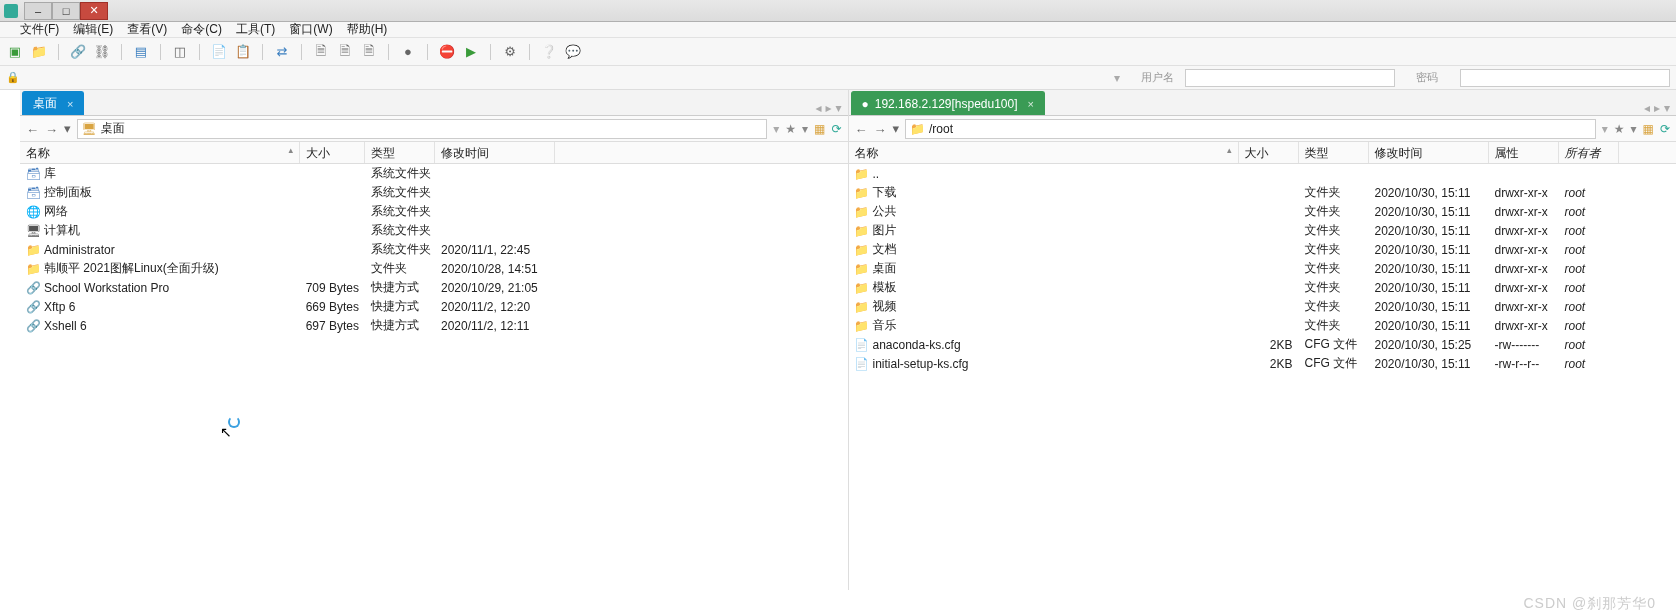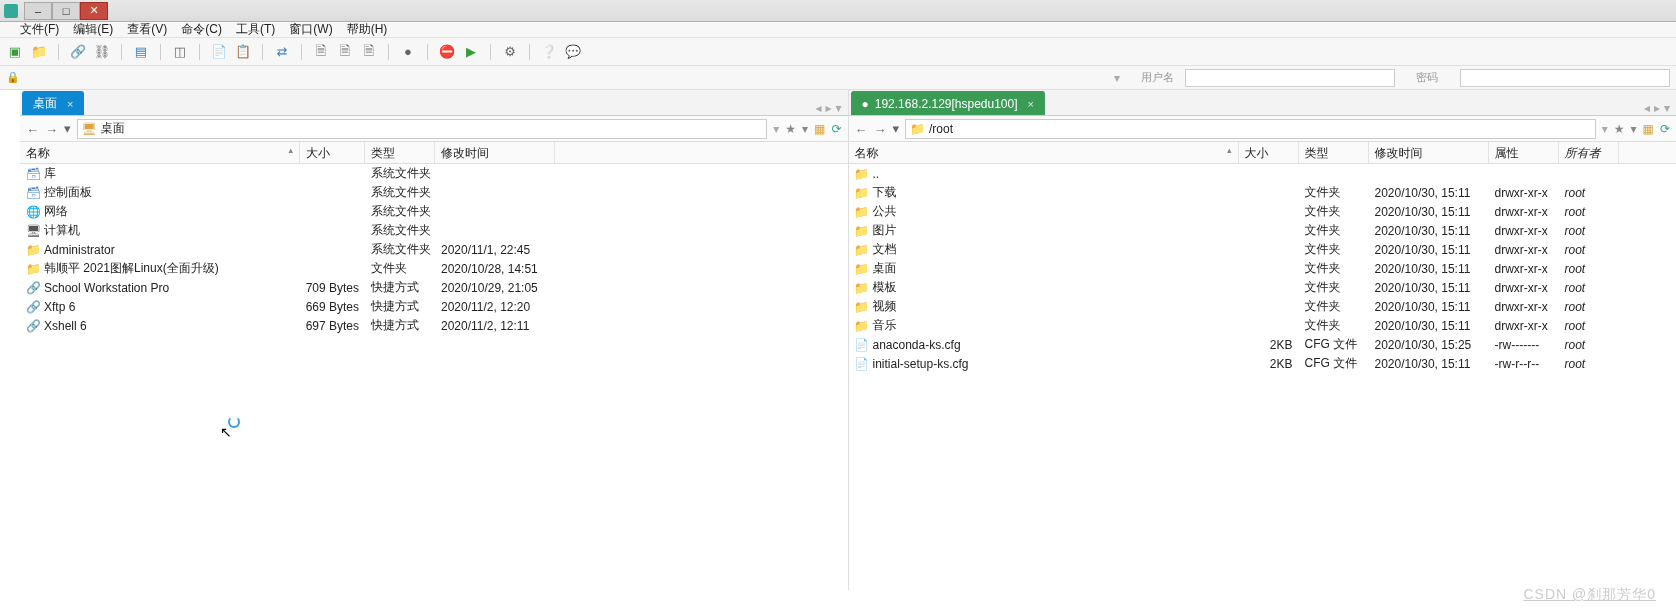--- a/index.html
+++ b/index.html
@@ -60,21 +60,21 @@
   .local .c-mod  { width: 120px; }
   
   .remote .c-name { width: 390px; }
   .remote .c-size { width: 60px; }
   .remote .c-type { width: 70px; }
   .remote .c-mod  { width: 120px; }
   .remote .c-attr { width: 70px; }
   .remote .c-own  { width: 60px; font-style: italic; }
   .cursor { position: absolute; left: 200px; top: 260px; font-size: 14px; color: #000; }
   .cursor .busy { position: absolute; left: 8px; top: -8px; width: 12px; height: 12px; border: 2px solid #3aa0e0; border-top-color: transparent; border-radius: 50%; }
-  .watermark { position: fixed; right: 20px; bottom: 9px; color: #ccc; font-size: 14px; letter-spacing: 1px; pointer-events: none; text-decoration: underline; }
+  .watermark { position: fixed; right: 20px; bottom: 0; color: #ccc; font-size: 14px; letter-spacing: 1px; pointer-events: none; }
 </style>
 </head>
 <body>
 
 <div class="titlebar">
   <span class="app-icon"></span>
   <div class="winbtns">
     <div class="winbtn">–</div>
     <div class="winbtn">□</div>
     <div class="winbtn close">✕</div>

